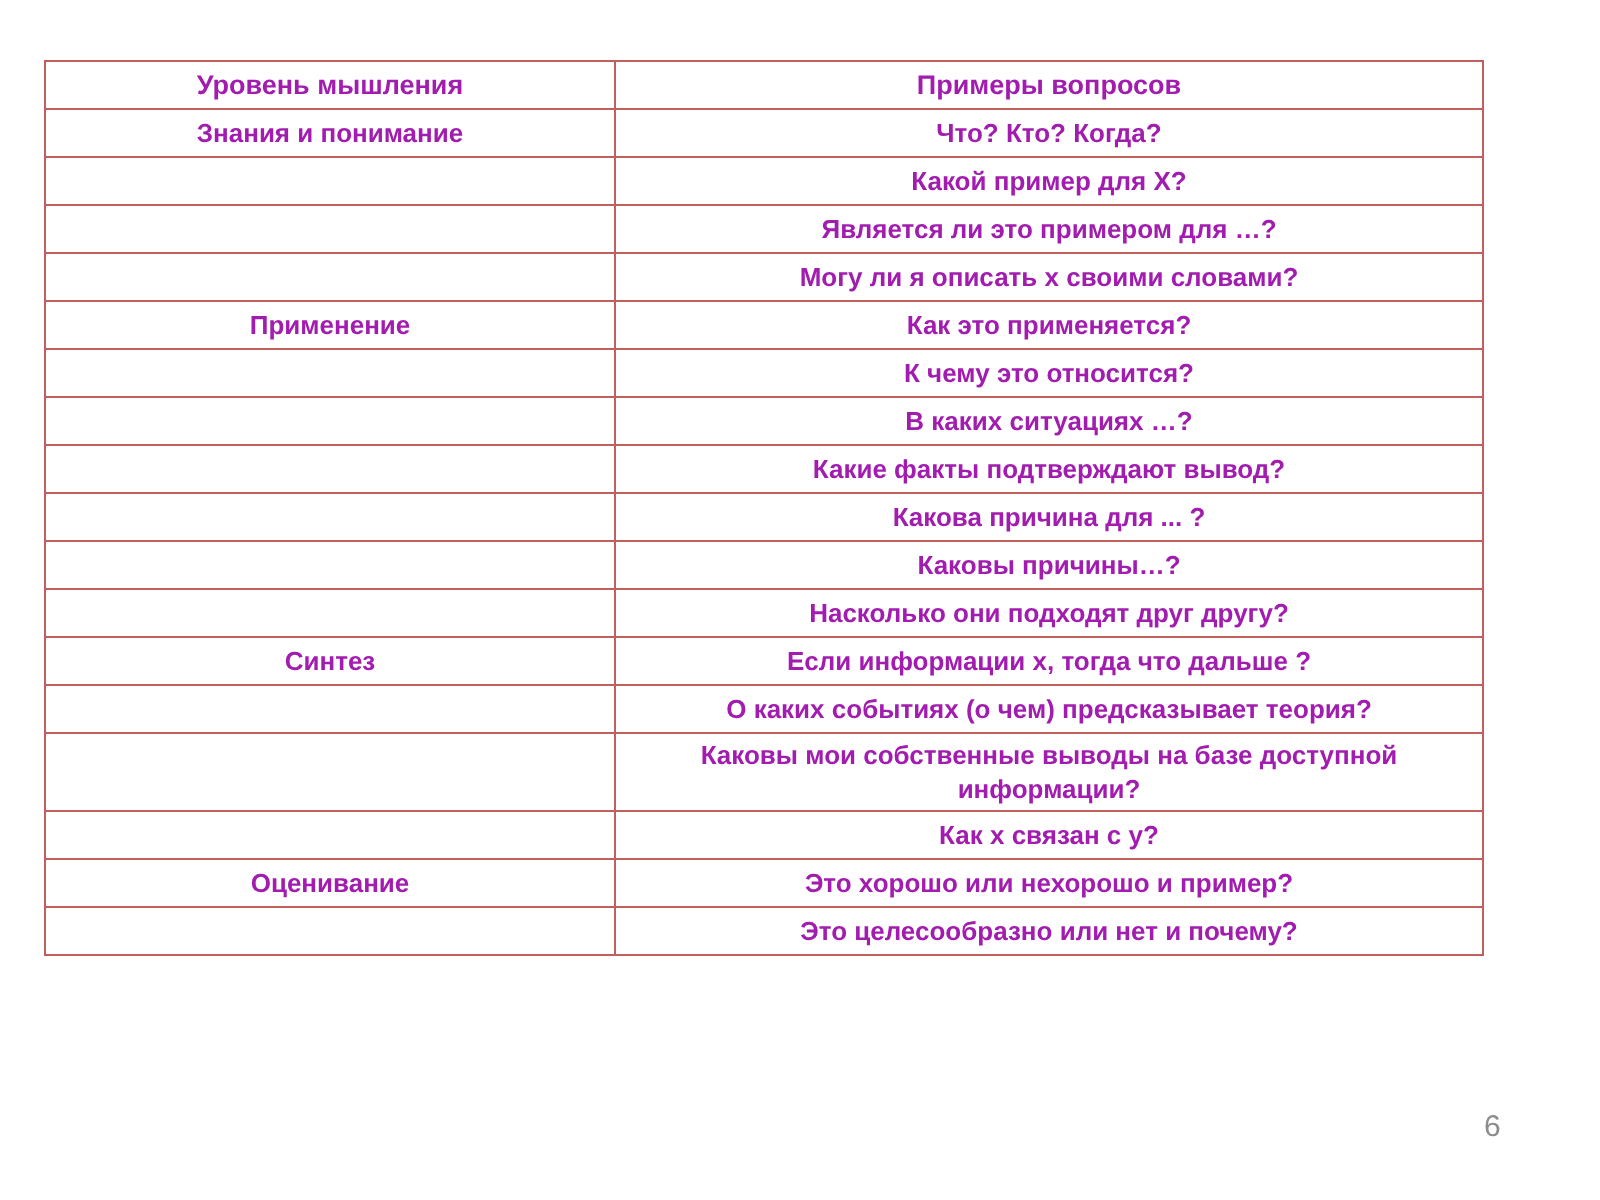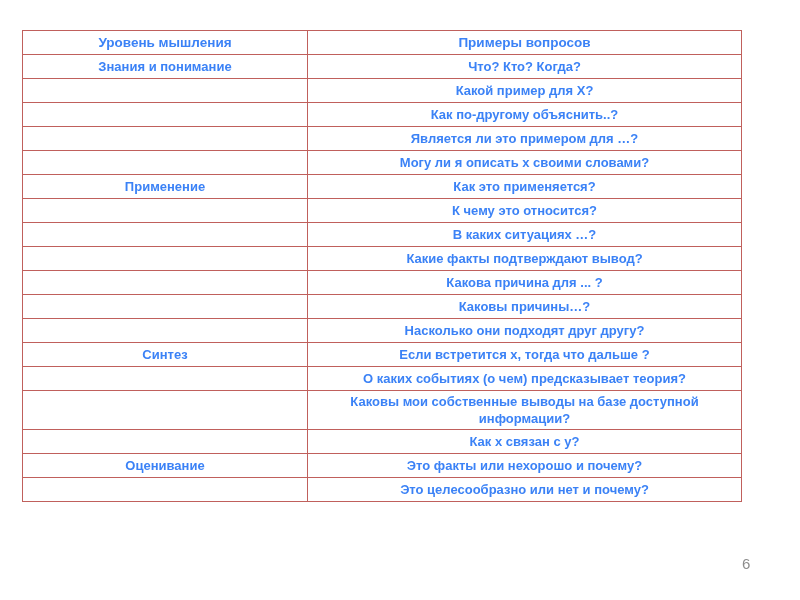--- a/index.html
+++ b/index.html
@@ -20,21 +20,21 @@
     left: 22px;
     top: 30px;
     width: 719px;
     border-collapse: collapse;
     table-layout: fixed;
   }
   .bloom-table th,
   .bloom-table td {
     border: 1.6px solid #c0605c;
     font-weight: bold;
-    color: #3b82f6;
+    color: #a21caf;
     font-size: 13px;
     line-height: 17px;
     padding: 2px 7px;
     vertical-align: middle;
     overflow: hidden;
   }
   .bloom-table th {
     text-align: center;
     height: 19px;
     font-size: 13.5px;
@@ -74,24 +74,20 @@
         <tr>
           <td>Знания и понимание</td>
           <td>Что? Кто? Когда?</td>
         </tr>
         <tr>
           <td></td>
           <td>Какой пример для Х?</td>
         </tr>
         <tr>
           <td></td>
-          <td>Как по-другому объяснить..?</td>
-        </tr>
-        <tr>
-          <td></td>
           <td>Является ли это примером для …?</td>
         </tr>
         <tr>
           <td></td>
           <td>Могу ли я описать х своими словами?</td>
         </tr>
         <tr>
           <td>Применение</td>
           <td>Как это применяется?</td>
         </tr>
@@ -114,37 +110,37 @@
         <tr>
           <td></td>
           <td>Каковы причины…?</td>
         </tr>
         <tr>
           <td></td>
           <td>Насколько они подходят друг другу?</td>
         </tr>
         <tr>
           <td>Синтез</td>
-          <td>Если встретится х, тогда что дальше ?</td>
+          <td>Если информации х, тогда что дальше ?</td>
         </tr>
         <tr>
           <td></td>
           <td>О каких событиях (о чем) предсказывает теория?</td>
         </tr>
         <tr>
           <td></td>
           <td>Каковы мои собственные выводы на базе доступной информации?</td>
         </tr>
         <tr>
           <td></td>
           <td>Как х связан с у?</td>
         </tr>
         <tr>
           <td>Оценивание</td>
-          <td>Это факты или нехорошо и почему?</td>
+          <td>Это хорошо или нехорошо и пример?</td>
         </tr>
         <tr>
           <td></td>
           <td>Это целесообразно или нет и почему?</td>
         </tr>
       </tbody>
   </table>
 
   <div class="page-number">6</div>
 

